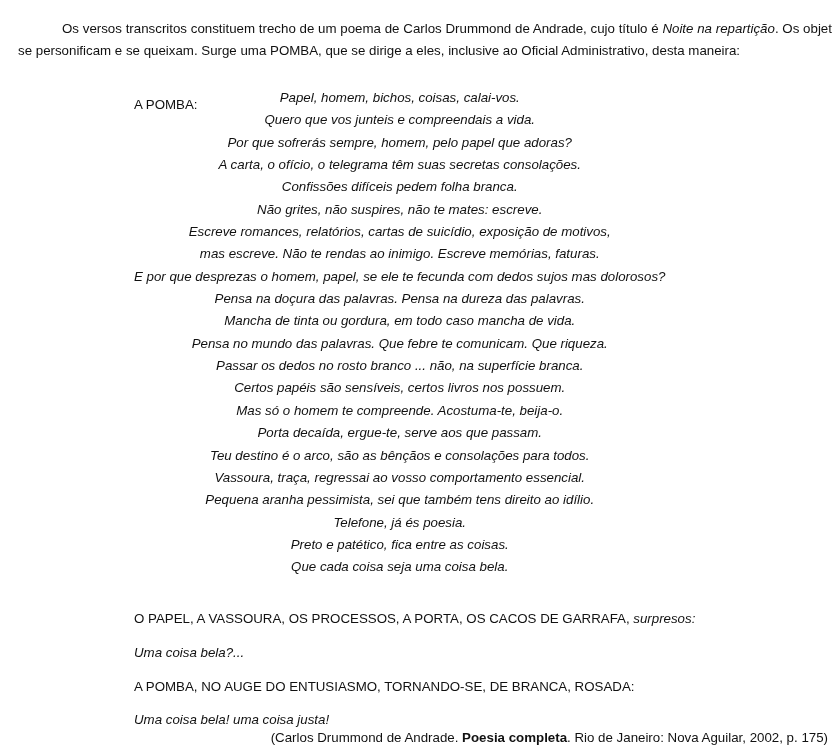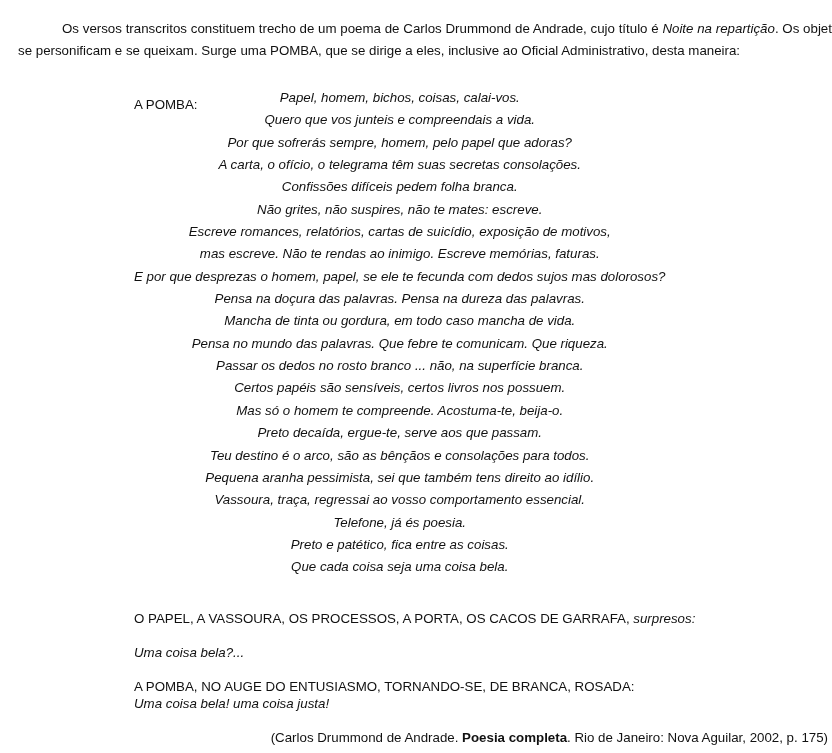--- a/index.html
+++ b/index.html
@@ -72,30 +72,30 @@
   <li>Não grites, não suspires, não te mates: escreve.</li>
   <li>Escreve romances, relatórios, cartas de suicídio, exposição de motivos,</li>
   <li>mas escreve. Não te rendas ao inimigo. Escreve memórias, faturas.</li>
   <li>E por que desprezas o homem, papel, se ele te fecunda com dedos sujos mas dolorosos?</li>
   <li>Pensa na doçura das palavras. Pensa na dureza das palavras.</li>
   <li>Mancha de tinta ou gordura, em todo caso mancha de vida.</li>
   <li>Pensa no mundo das palavras. Que febre te comunicam. Que riqueza.</li>
   <li>Passar os dedos no rosto branco ... não, na superfície branca.</li>
   <li>Certos papéis são sensíveis, certos livros nos possuem.</li>
   <li>Mas só o homem te compreende. Acostuma-te, beija-o.</li>
-  <li>Preto decaída, ergue-te, serve aos que passam.</li>
+  <li>Porta decaída, ergue-te, serve aos que passam.</li>
   <li>Teu destino é o arco, são as bênçãos e consolações para todos.</li>
+  <li>Vassoura, traça, regressai ao vosso comportamento essencial.</li>
   <li>Pequena aranha pessimista, sei que também tens direito ao idílio.</li>
-  <li>Vassoura, traça, regressai ao vosso comportamento essencial.</li>
   <li>Telefone, já és poesia.</li>
   <li>Preto e patético, fica entre as coisas.</li>
   <li>Que cada coisa seja uma coisa bela.</li>
 </ul>
 
 <div class="speaker" style="top:611px;"><span>O PAPEL, A VASSOURA, OS PROCESSOS, A PORTA, OS CACOS DE GARRAFA, </span><span class="italic">surpresos:</span></div>
 
 <div class="speaker italic" style="top:645px;">Uma coisa bela?...</div>
 
 <div class="speaker" style="top:679px;">A POMBA, NO AUGE DO ENTUSIASMO, TORNANDO-SE, DE BRANCA, ROSADA:</div>
 
-<div class="speaker italic" style="top:696px;text-align:center;">Uma coisa bela! uma coisa justa!</div>
+<div class="speaker italic" style="top:712px;text-align:center;">Uma coisa bela! uma coisa justa!</div>
 
 <div class="citation"><span>(Carlos Drummond de Andrade. </span><b>Poesia completa</b><span>. Rio de Janeiro: Nova Aguilar, 2002, p. 175)</span></div>
 
 </body></html>

